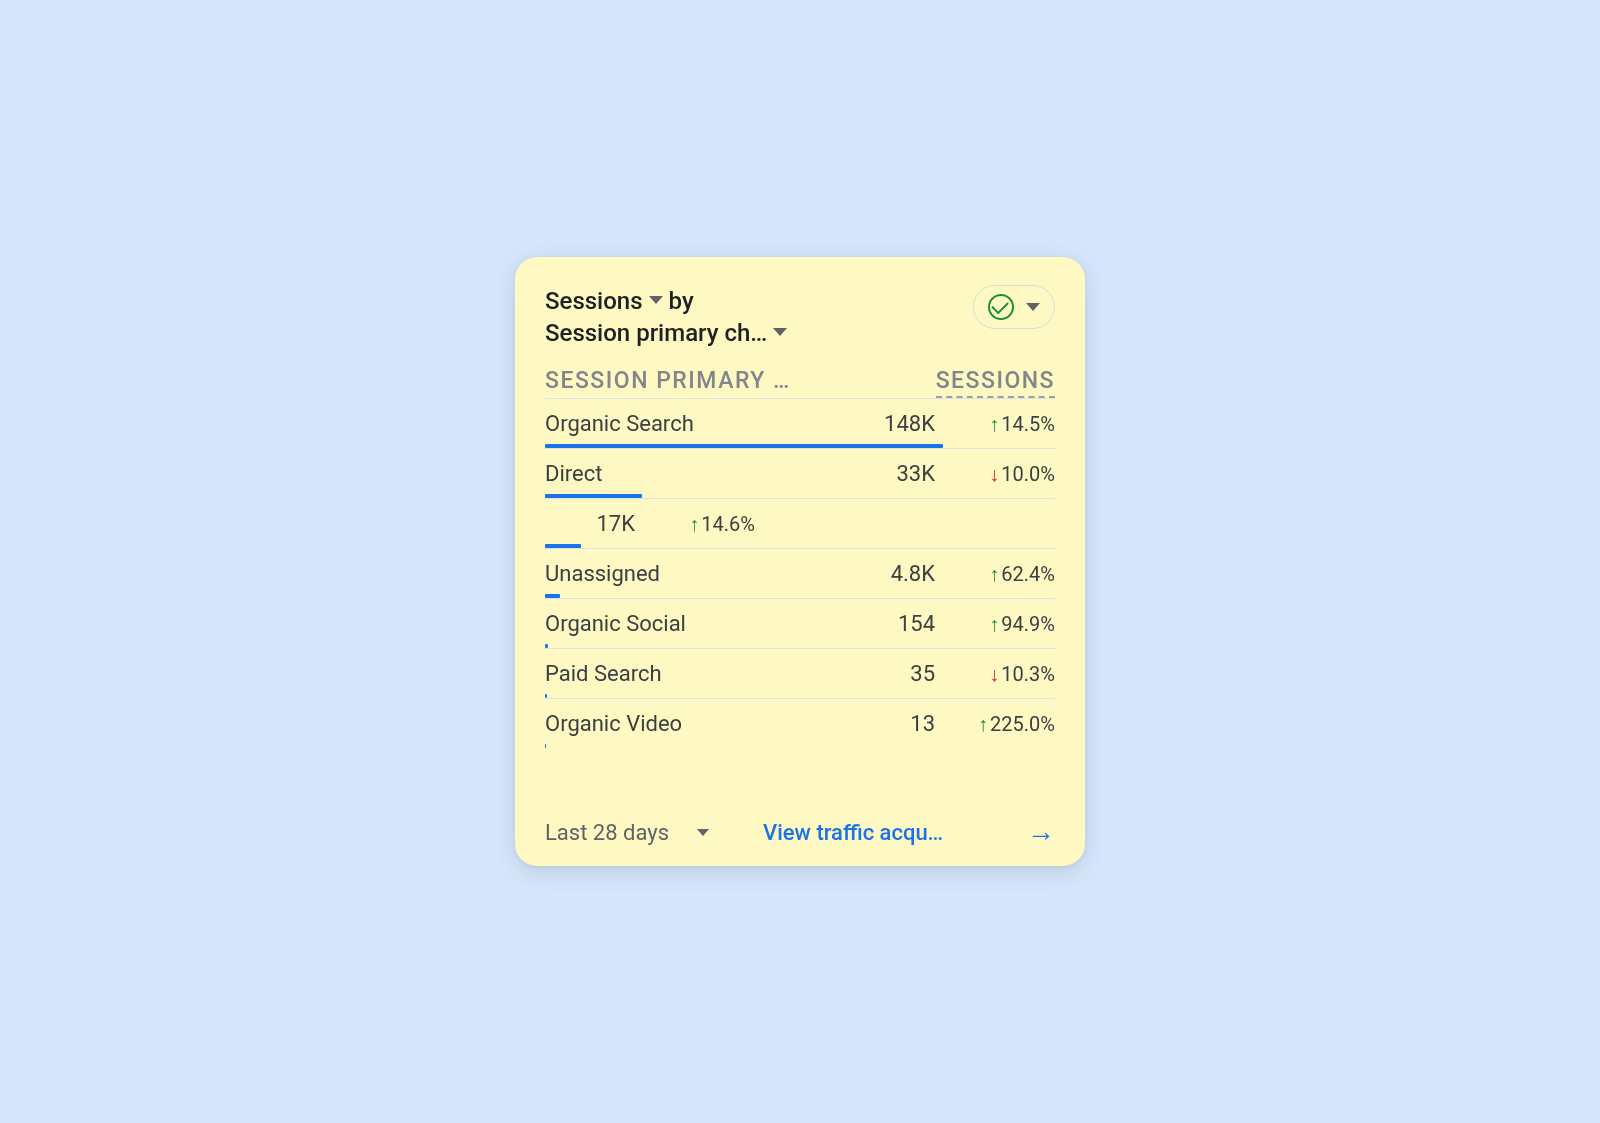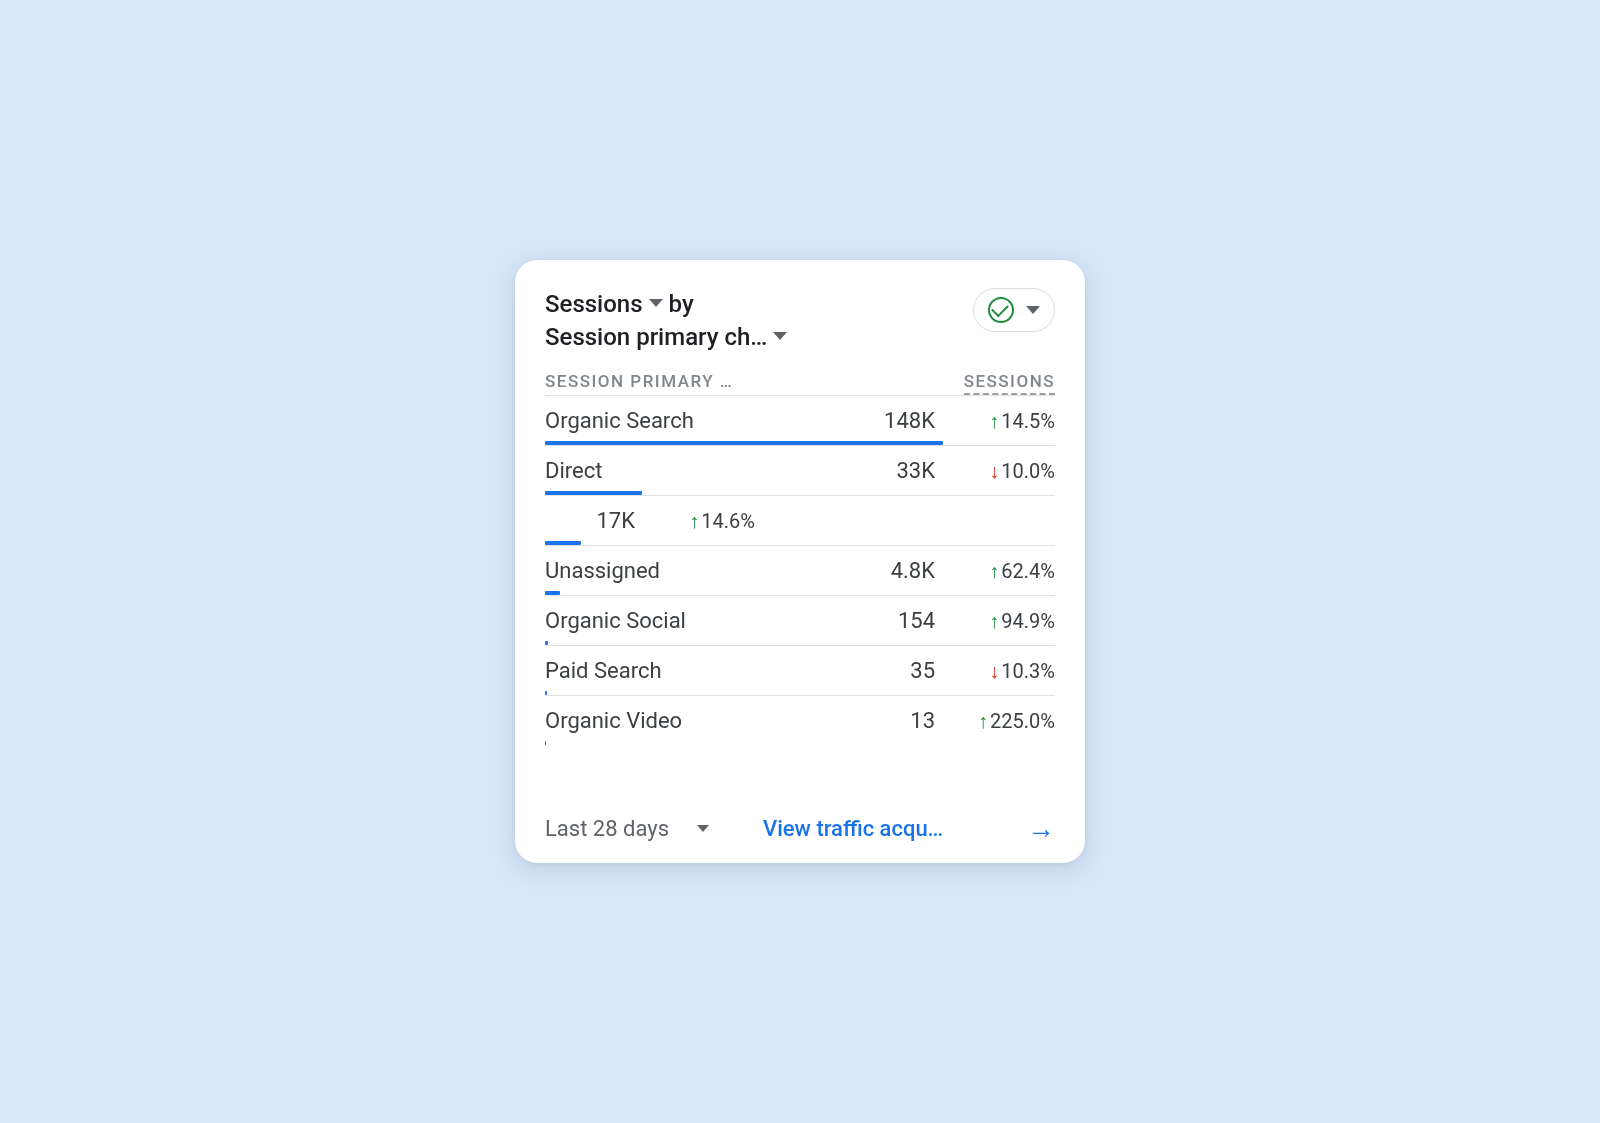--- a/index.html
+++ b/index.html
@@ -8,21 +8,21 @@
     background: #d6e6fb;
     display: flex;
     align-items: center;
     justify-content: center;
     font-family: "Google Sans", "Product Sans", Roboto, "Helvetica Neue", Arial, sans-serif;
     width: 1600px;
     height: 1123px;
   }
   .card {
     width: 570px;
-    background: #ffffff;
+    background: #fef9c3;
     border-radius: 22px;
     box-shadow: 0 6px 24px rgba(60,64,67,0.15), 0 1px 4px rgba(60,64,67,0.08);
     padding: 28px 30px 20px 30px;
     display: flex;
     flex-direction: column;
   }
   .header-row {
     display: flex;
     justify-content: space-between;
     align-items: flex-start;
@@ -70,21 +70,21 @@
   }
   .pill .caret {
     width: 0; height: 0;
     border-left: 7px solid transparent;
     border-right: 7px solid transparent;
     border-top: 8px solid #5f6368;
   }
   .col-headers {
     display: flex;
     justify-content: space-between;
-    font-size: 17px;
+    font-size: 23px;
     letter-spacing: 1.5px;
     color: #80868b;
     font-weight: 500;
     margin-bottom: 0;
   }
   .col-headers .right {
     border-bottom: 2px dashed #9aa0a6;
     padding-bottom: 2px;
   }
   .table { display: flex; flex-direction: column; }

